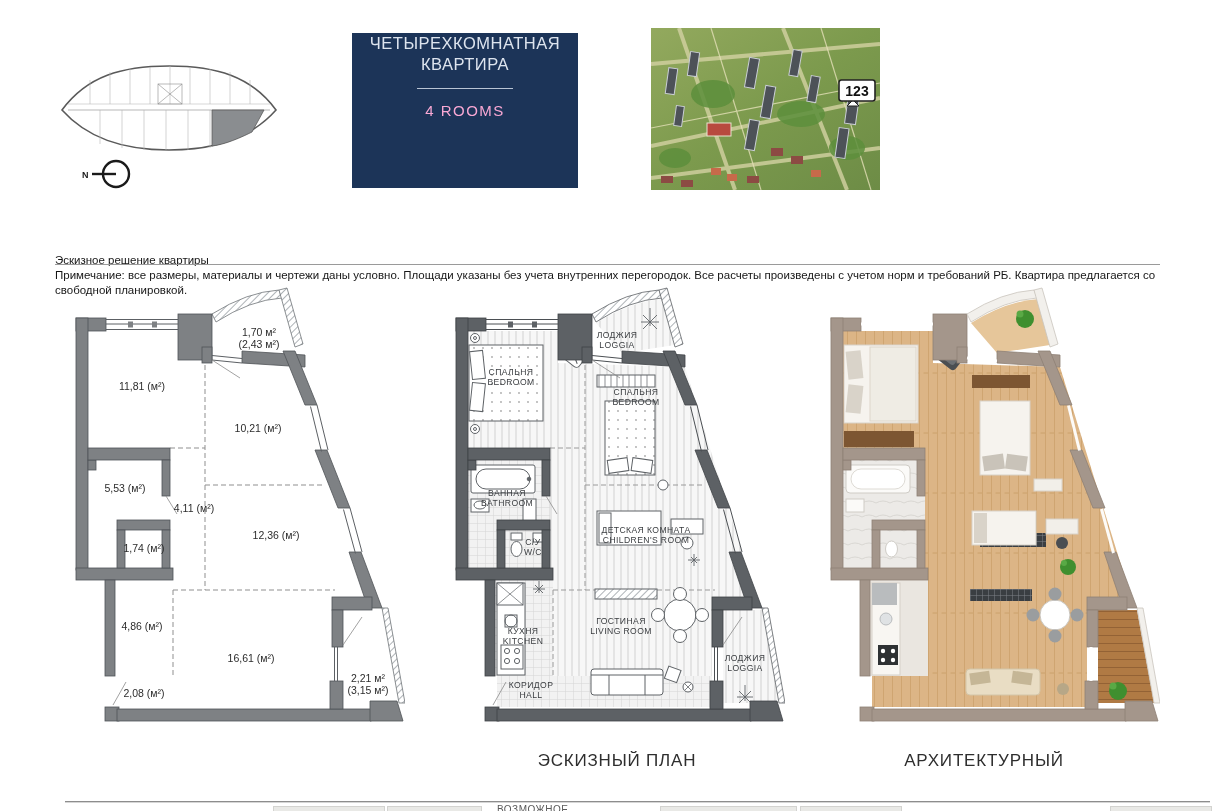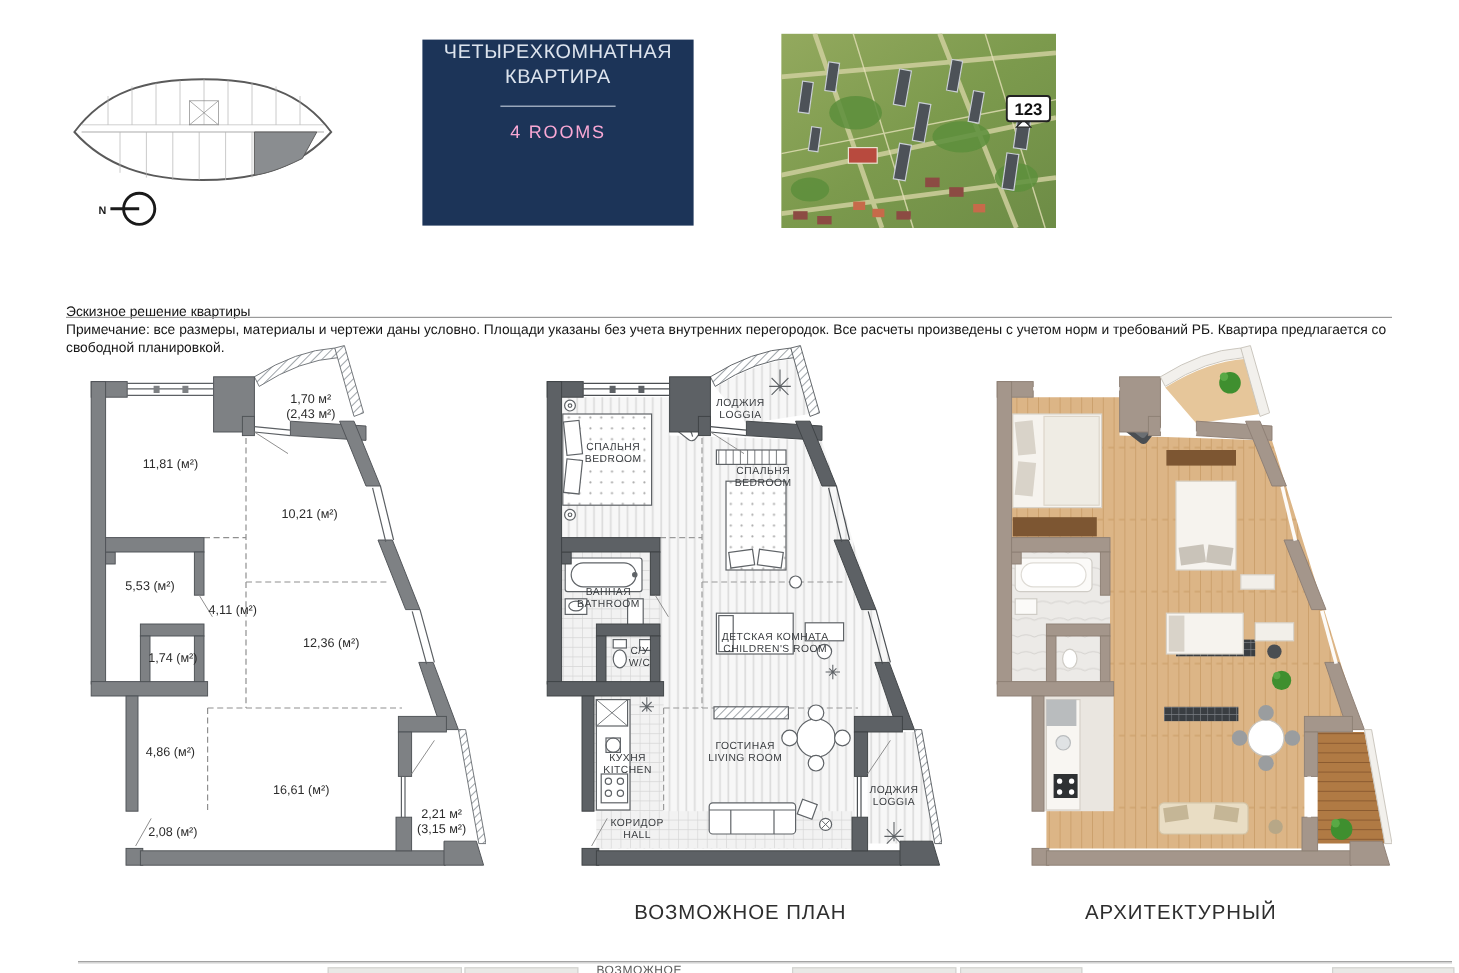--- a/index.html
+++ b/index.html
@@ -414,21 +414,21 @@
       <text x="78" y="351">КУХНЯ</text>
       <text x="78" y="361">KITCHEN</text>
       <text x="176" y="341">ГОСТИНАЯ</text>
       <text x="176" y="351">LIVING ROOM</text>
       <text x="86" y="405">КОРИДОР</text>
       <text x="86" y="415">HALL</text>
       <text x="300" y="378">ЛОДЖИЯ</text>
       <text x="300" y="388">LOGGIA</text>
     </g>
   </svg>
-  <div class="caption" style="left:617px">ВОЗМОЖНОЕ ПЛАН</div>
+  <div class="caption" style="left:617px">ЭСКИЗНЫЙ ПЛАН</div>
 
   <svg class="abs" style="left:820px;top:283px" width="340" height="465" viewBox="0 0 340 465">
     <defs>
       <pattern id="woodV" width="9" height="60" patternUnits="userSpaceOnUse">
         <rect width="9" height="60" fill="#dcb586"></rect>
         <line x1="0" y1="0" x2="0" y2="60" stroke="#c79a63" stroke-width="1.2"></line>
         <line x1="4.5" y1="30" x2="9" y2="30" stroke="#c79a63" stroke-width="0.8"></line>
       </pattern>
       <pattern id="woodH" width="60" height="8" patternUnits="userSpaceOnUse">
         <rect width="60" height="8" fill="#b07a44"></rect>

